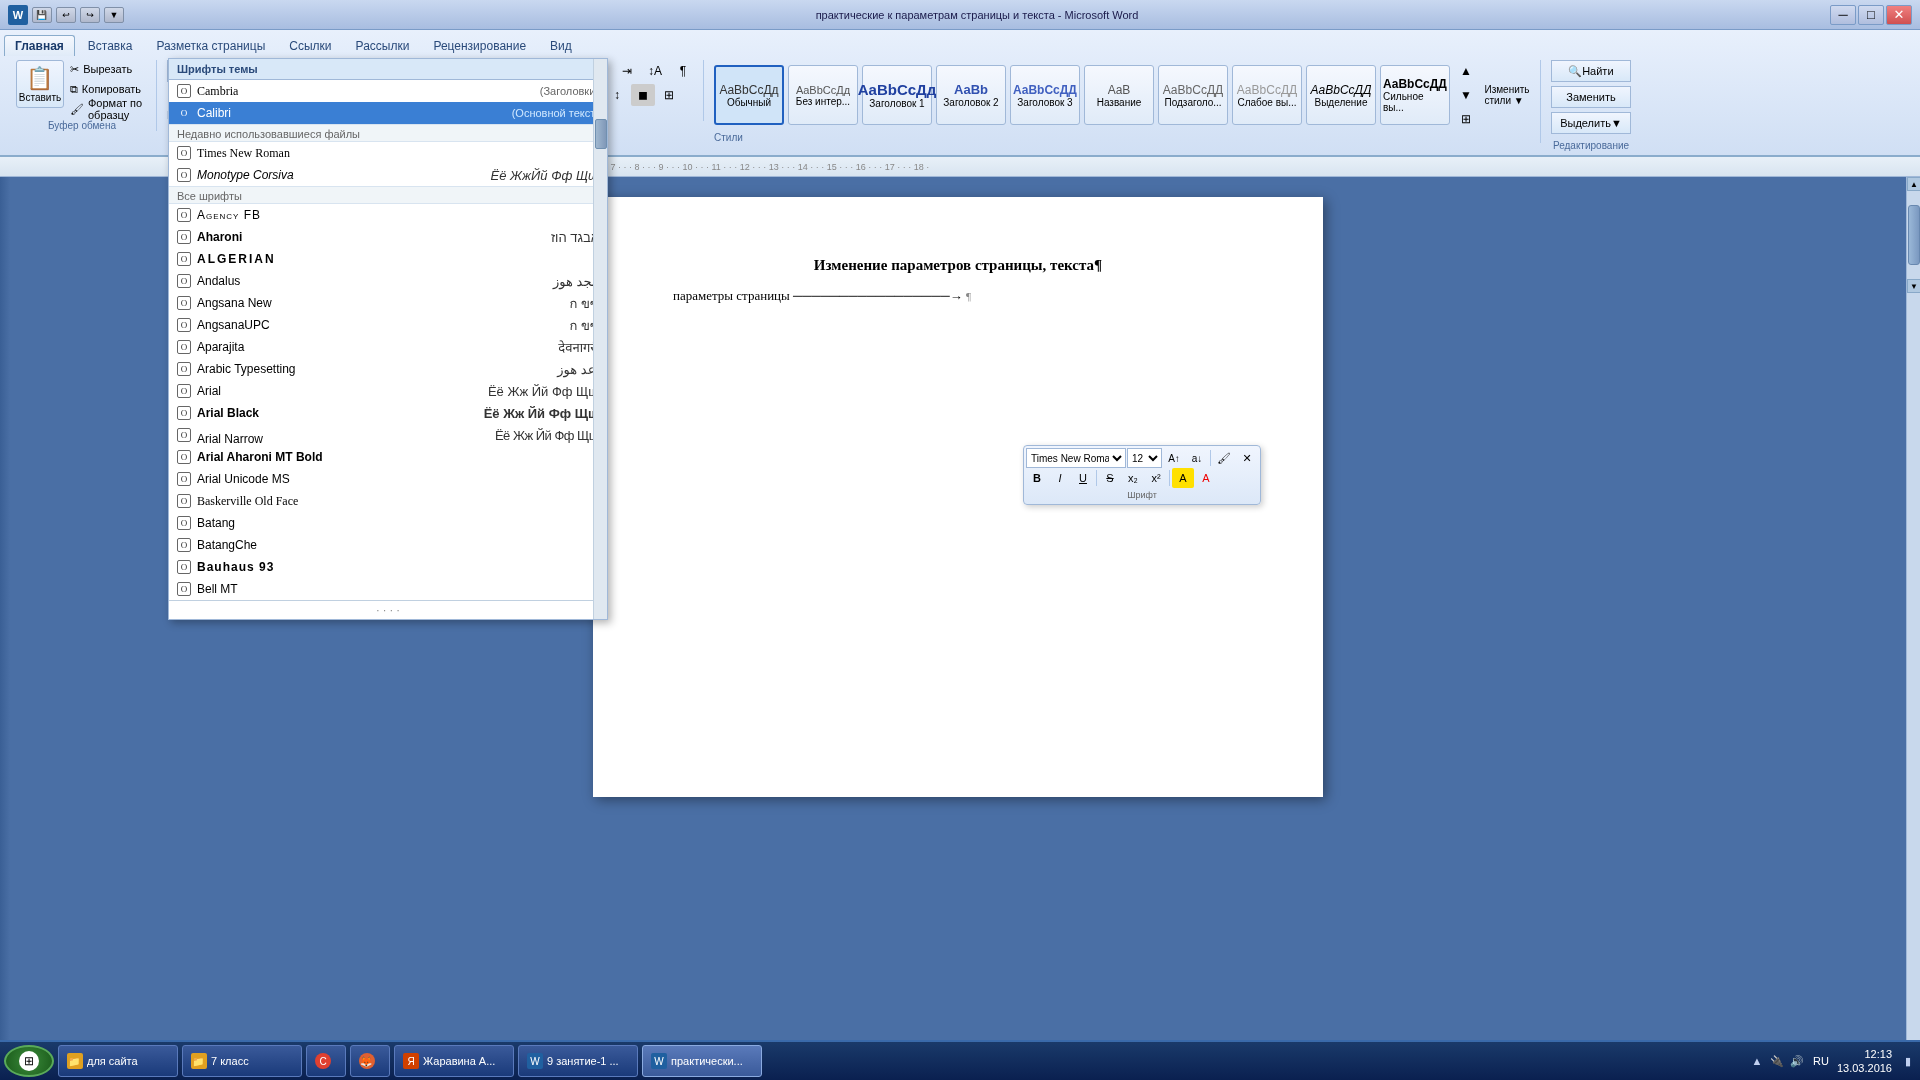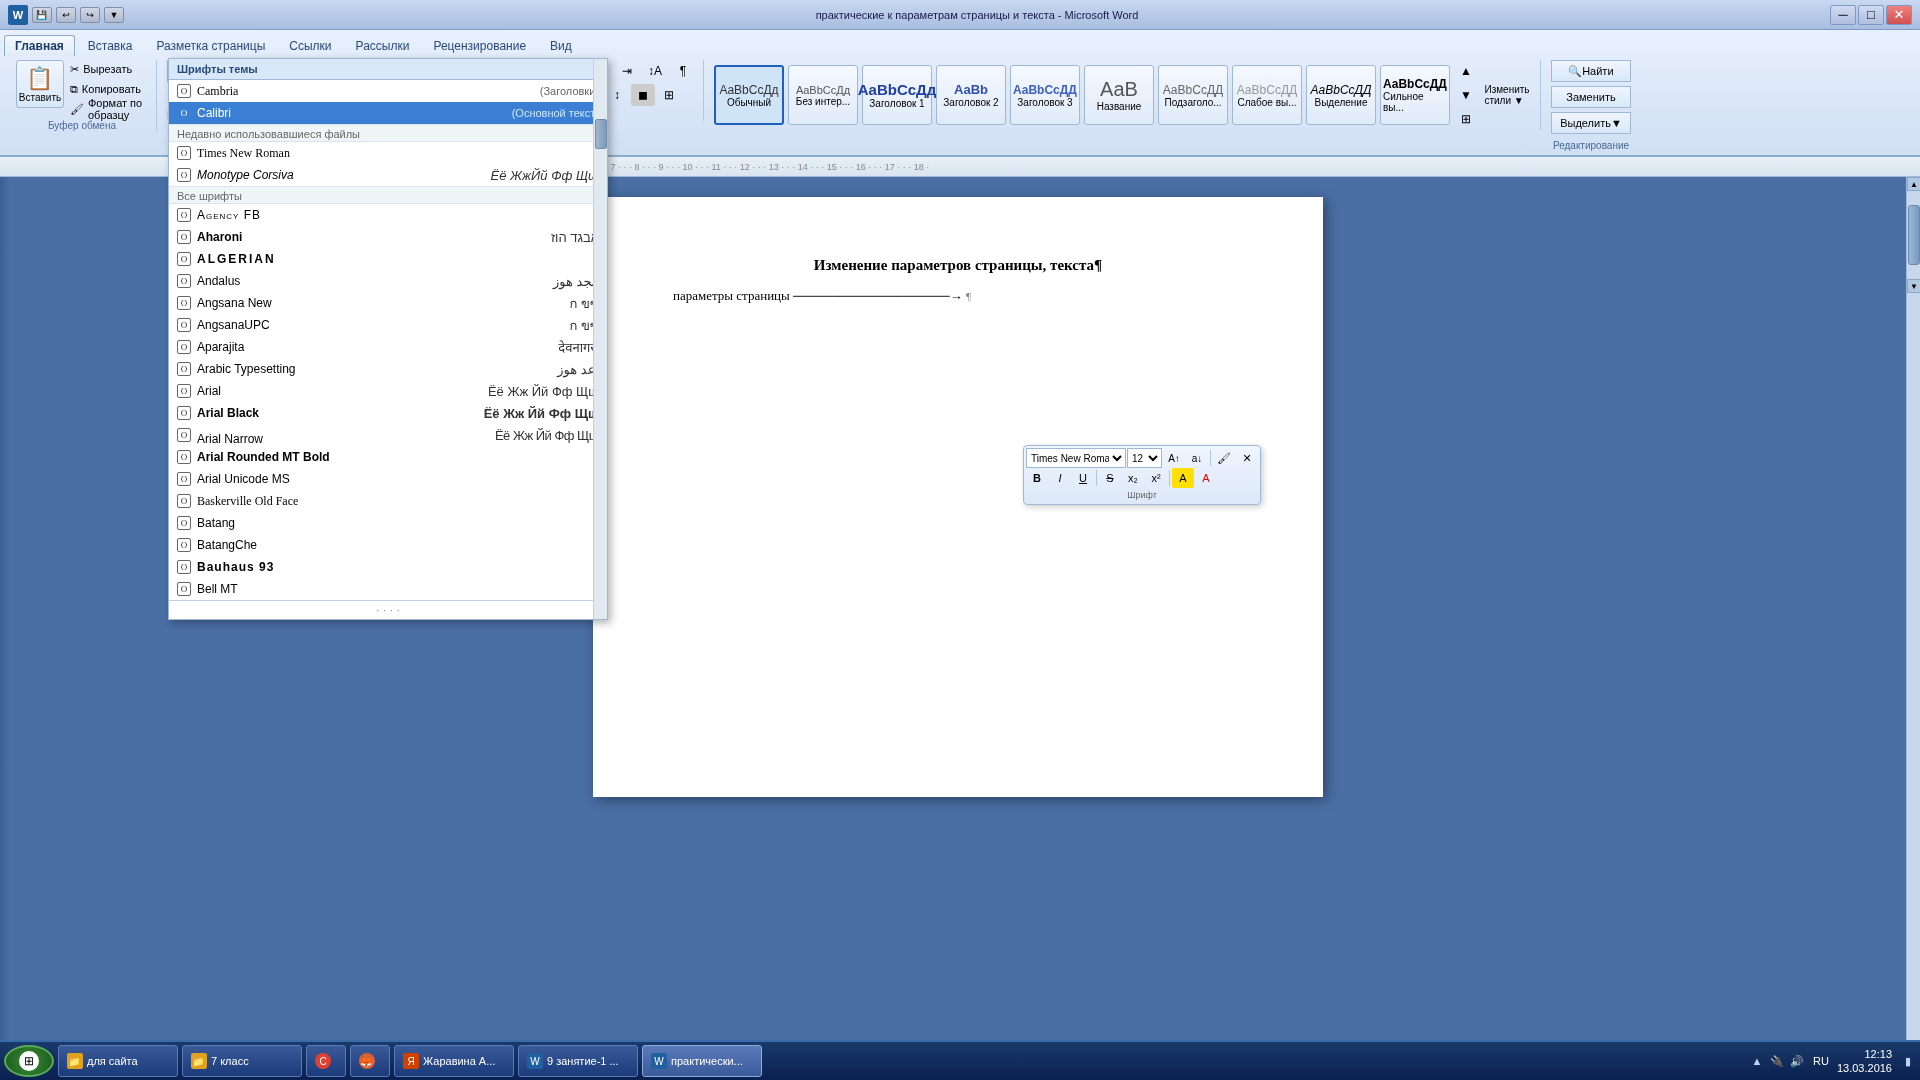--- a/index.html
+++ b/index.html
@@ -432,21 +432,21 @@
       border: 1px solid #88a8c8;
       display: flex; align-items: center; justify-content: center;
       font-size: 8px; cursor: pointer;
     }
 
     .style-preview-normal { font-size: 12px; color: #333; }
     .style-preview-no-space { font-size: 11px; color: #555; }
     .style-preview-h1 { font-size: 15px; color: #2040a0; font-weight: bold; }
     .style-preview-h2 { font-size: 13px; color: #3050b0; font-weight: bold; }
     .style-preview-h3 { font-size: 12px; color: #4060c0; font-weight: bold; }
-    .style-preview-title { font-size: 20px; color: #555; text-align: center; }
+    .style-preview-title { font-size: 12px; color: #555; text-align: center; }
 
     .find-replace-group {
       display: flex;
       flex-direction: column;
       padding: 0 8px;
       gap: 4px;
       align-items: center;
     }
     .fr-btn {
       width: 80px;
@@ -612,20 +612,21 @@
         </div>
         <div style="display:flex;flex-direction:column;gap:2px;">
           <div class="fmt-btn">▲</div>
           <div class="fmt-btn">▼</div>
           <div class="fmt-btn">⊞</div>
         </div>
         <div style="display:flex;flex-direction:column;gap:2px;">
           <div class="fmt-btn" style="width:50px;font-size:10px;height:auto;padding:2px;">Изменить стили ▼</div>
         </div>
       </div>
+      <div class="ribbon-group-label">Стили</div>
     </div>
 
     <div class="find-replace-group">
       <div class="fr-btn">
         <span>🔍</span>
         <span>Найти</span>
       </div>
       <div class="fr-btn">
         <span>Заменить</span>
       </div>
@@ -773,21 +774,21 @@
     <span class="font-item-name" style="font-family:Arial,sans-serif;font-weight:bold;">Arial Black</span>
     <span class="font-item-preview" style="font-weight:bold;">Ёё Жж Йй Фф Щщ</span>
   </div>
   <div class="font-item">
     <div class="font-item-icon">O</div>
     <span class="font-item-name" style="font-family:Arial,sans-serif;margin-top:8px;">Arial Narrow</span>
     <span class="font-item-preview" style="font-family:Arial;letter-spacing:-0.5px;">Ёё Жж Йй Фф Щщ</span>
   </div>
   <div class="font-item">
     <div class="font-item-icon">O</div>
-    <span class="font-item-name" style="font-weight:bold;">Arial Rounded MT Bold</span>
+    <span class="font-item-name" style="font-weight:bold;">Arial Aharoni MT Bold</span>
   </div>
   <div class="font-item">
     <div class="font-item-icon">O</div>
     <span class="font-item-name">Arial Unicode MS</span>
   </div>
   <div class="font-item">
     <div class="font-item-icon">O</div>
     <span class="font-item-name" style="font-family:Georgia,serif;">Baskerville Old Face</span>
   </div>
   <div class="font-item">

